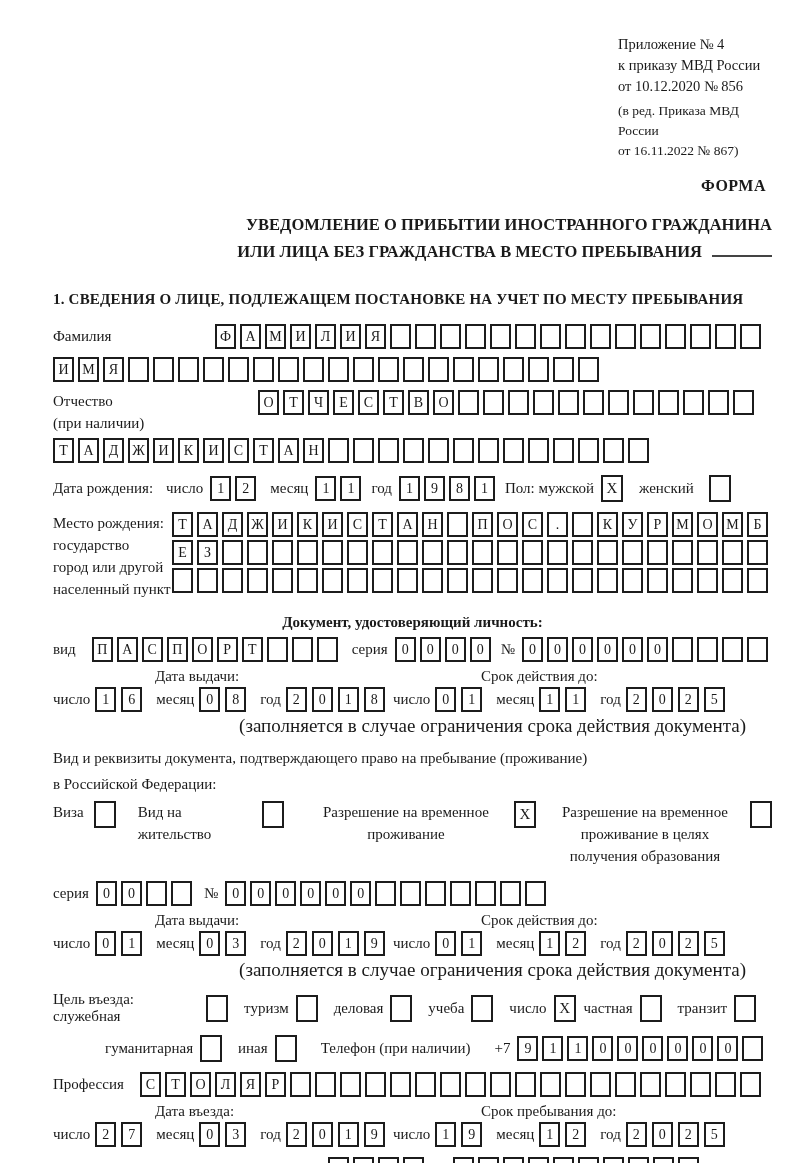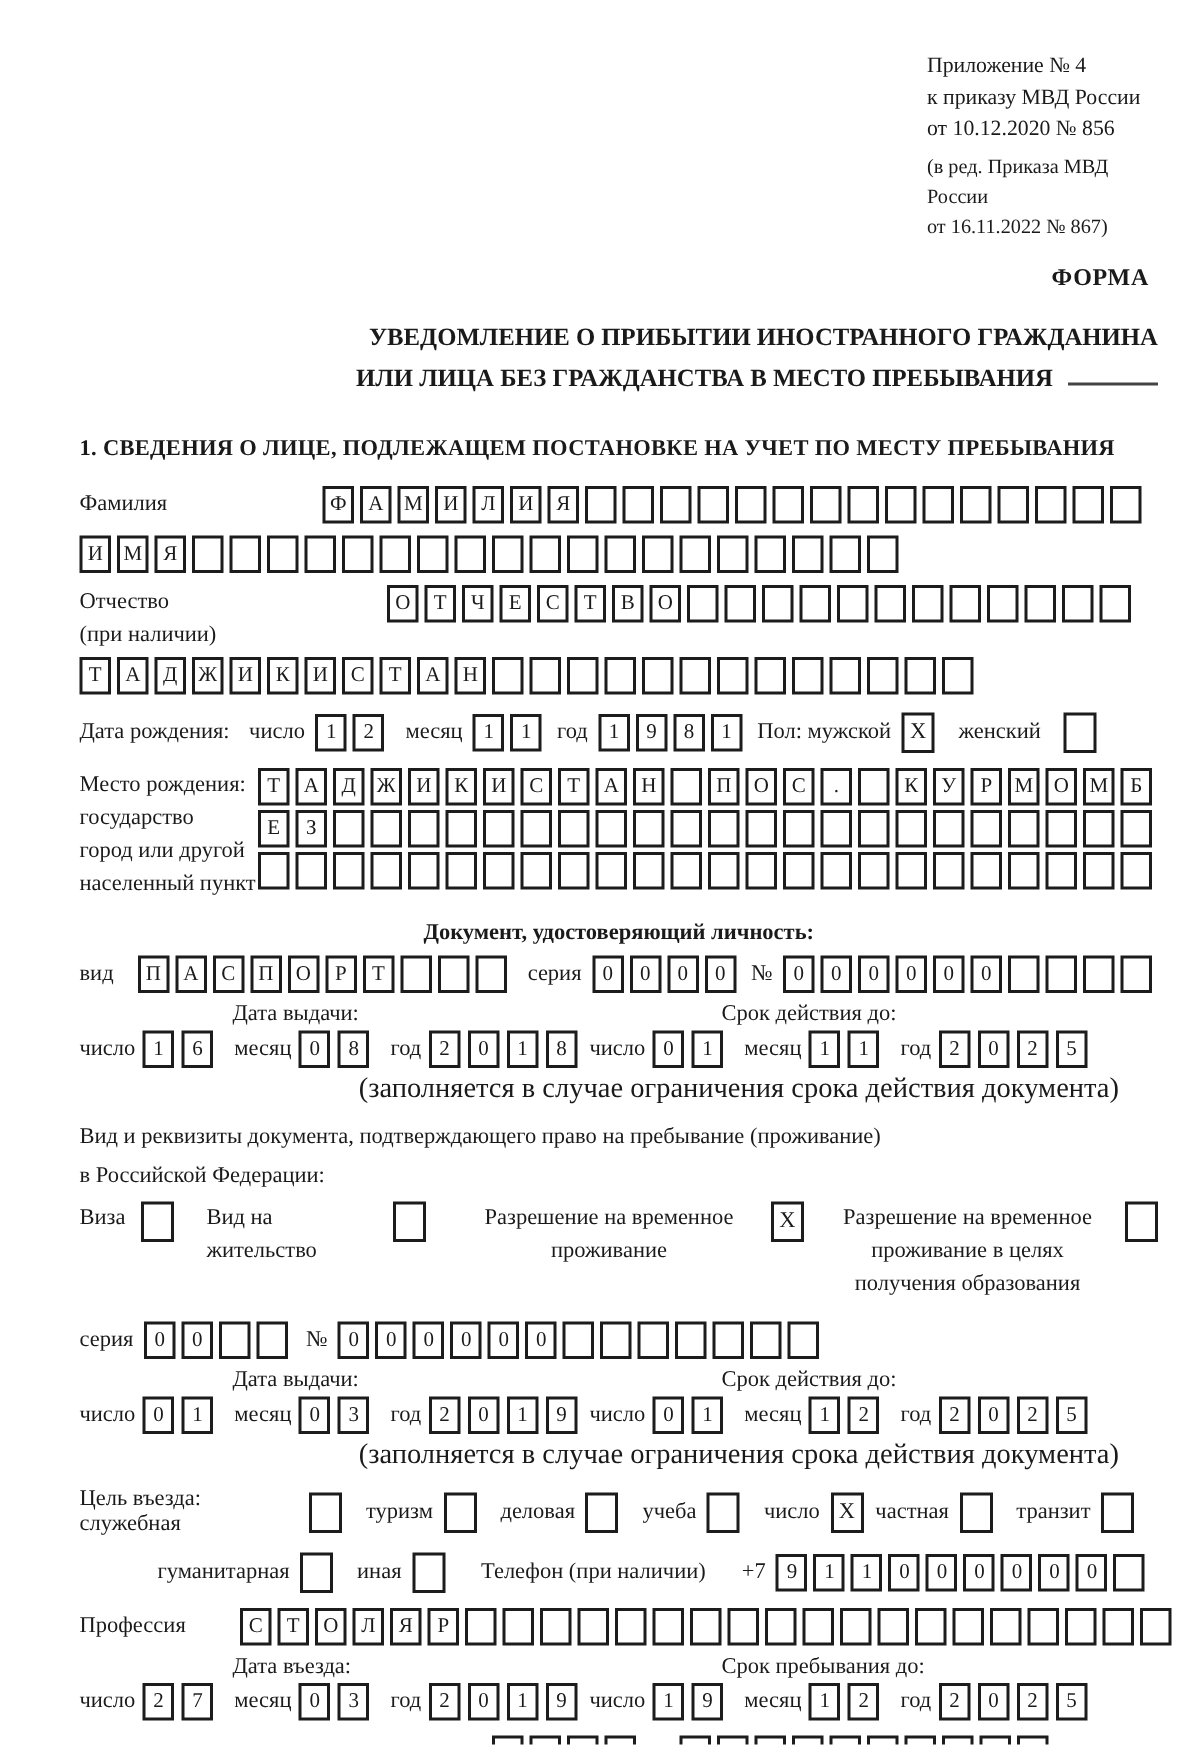--- a/index.html
+++ b/index.html
@@ -532,21 +532,21 @@
         <span class="box">0</span>
         <span class="box">0</span>
         <span class="box">0</span>
         <span class="box">0</span>
         <span class="box">0</span>
         <span class="box">0</span>
         <span class="box"></span>
       </span>
   </div>
 
-  <div class="frow" style="margin-top:10px;gap:20px;">
+  <div class="frow" style="margin-top:10px;">
     <div class="lbl w87">Профессия</div>
     <div class="boxes">
         <span class="box">С</span>
         <span class="box">Т</span>
         <span class="box">О</span>
         <span class="box">Л</span>
         <span class="box">Я</span>
         <span class="box">Р</span>
         <span class="box"></span>
         <span class="box"></span>

